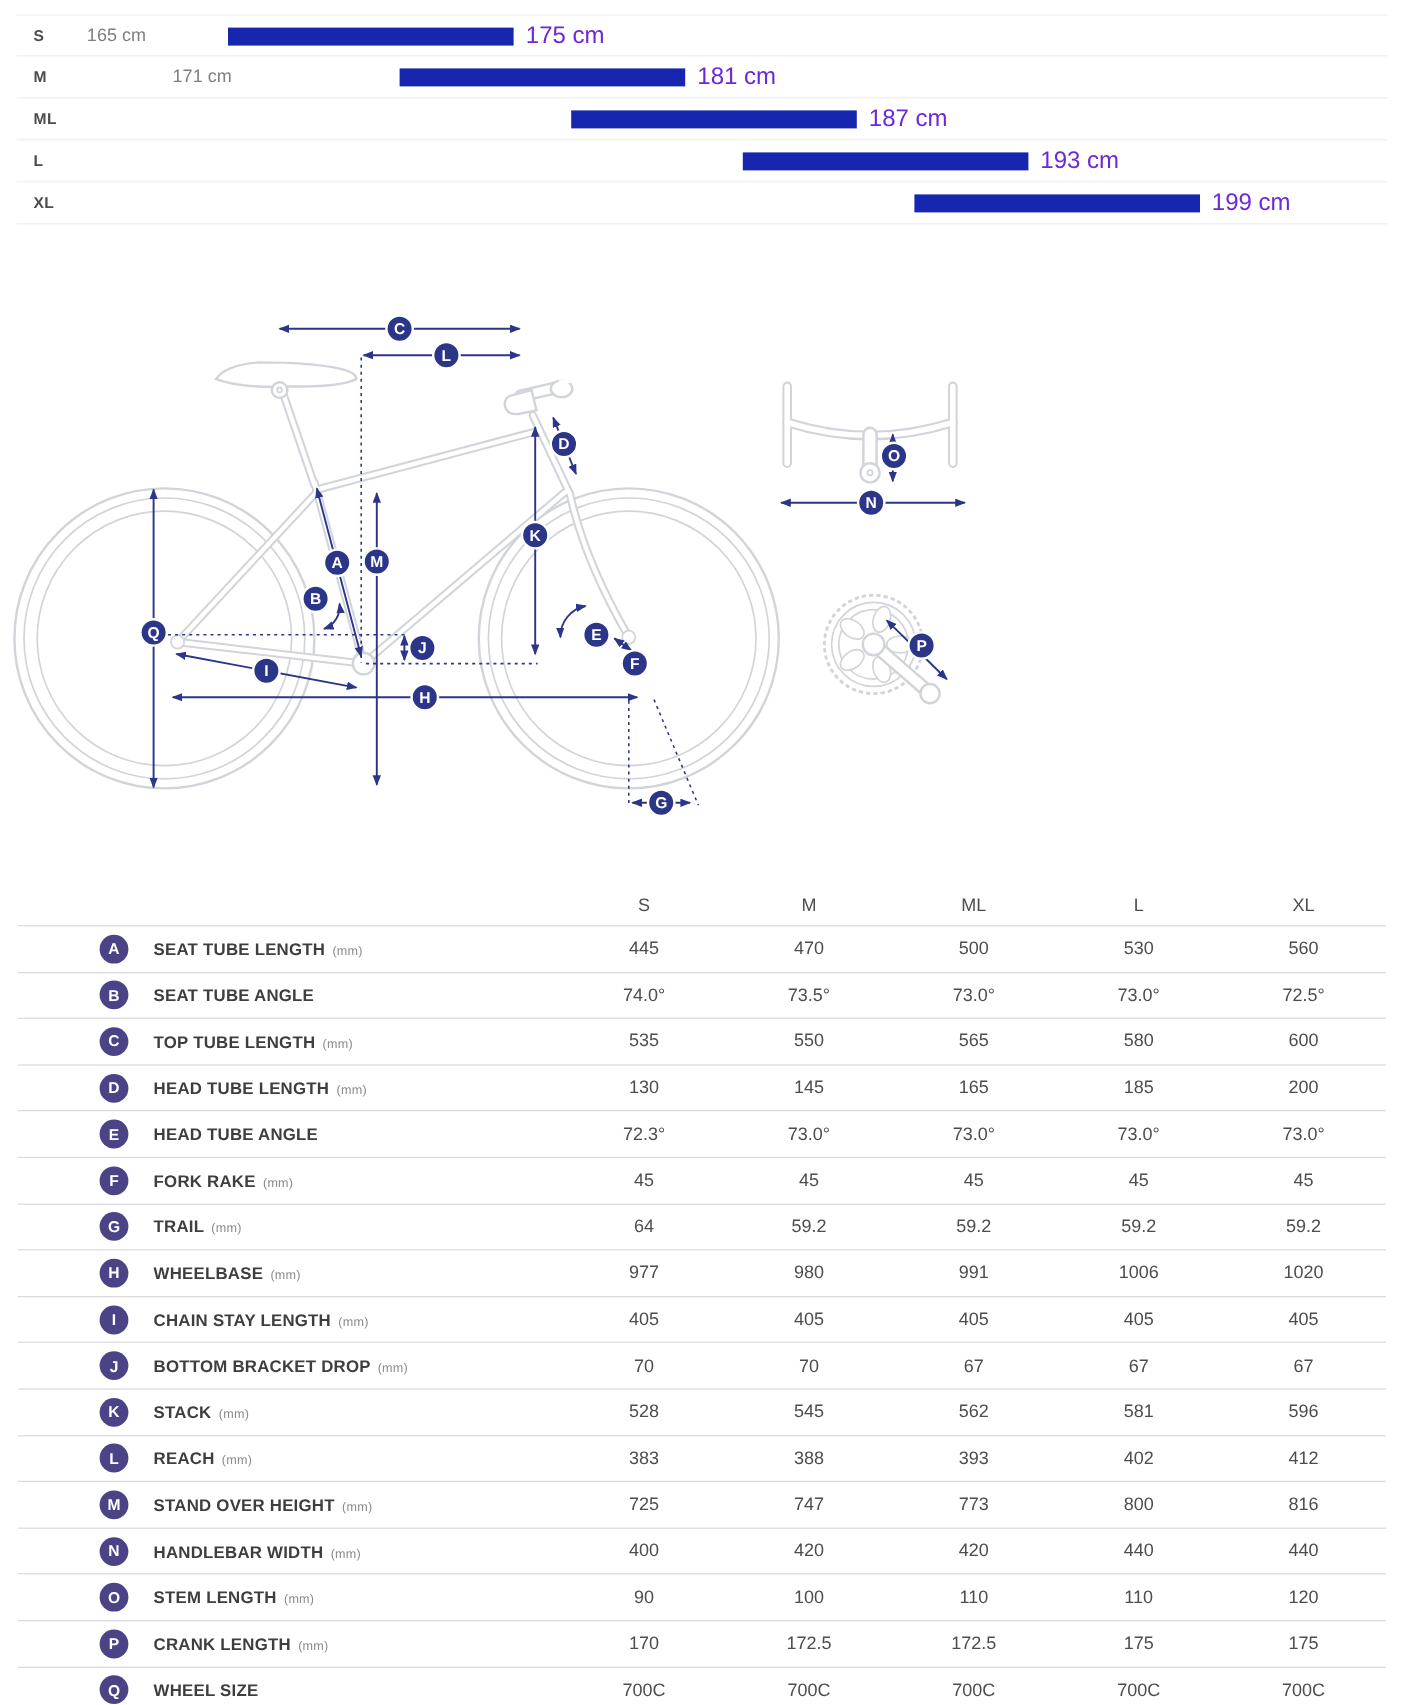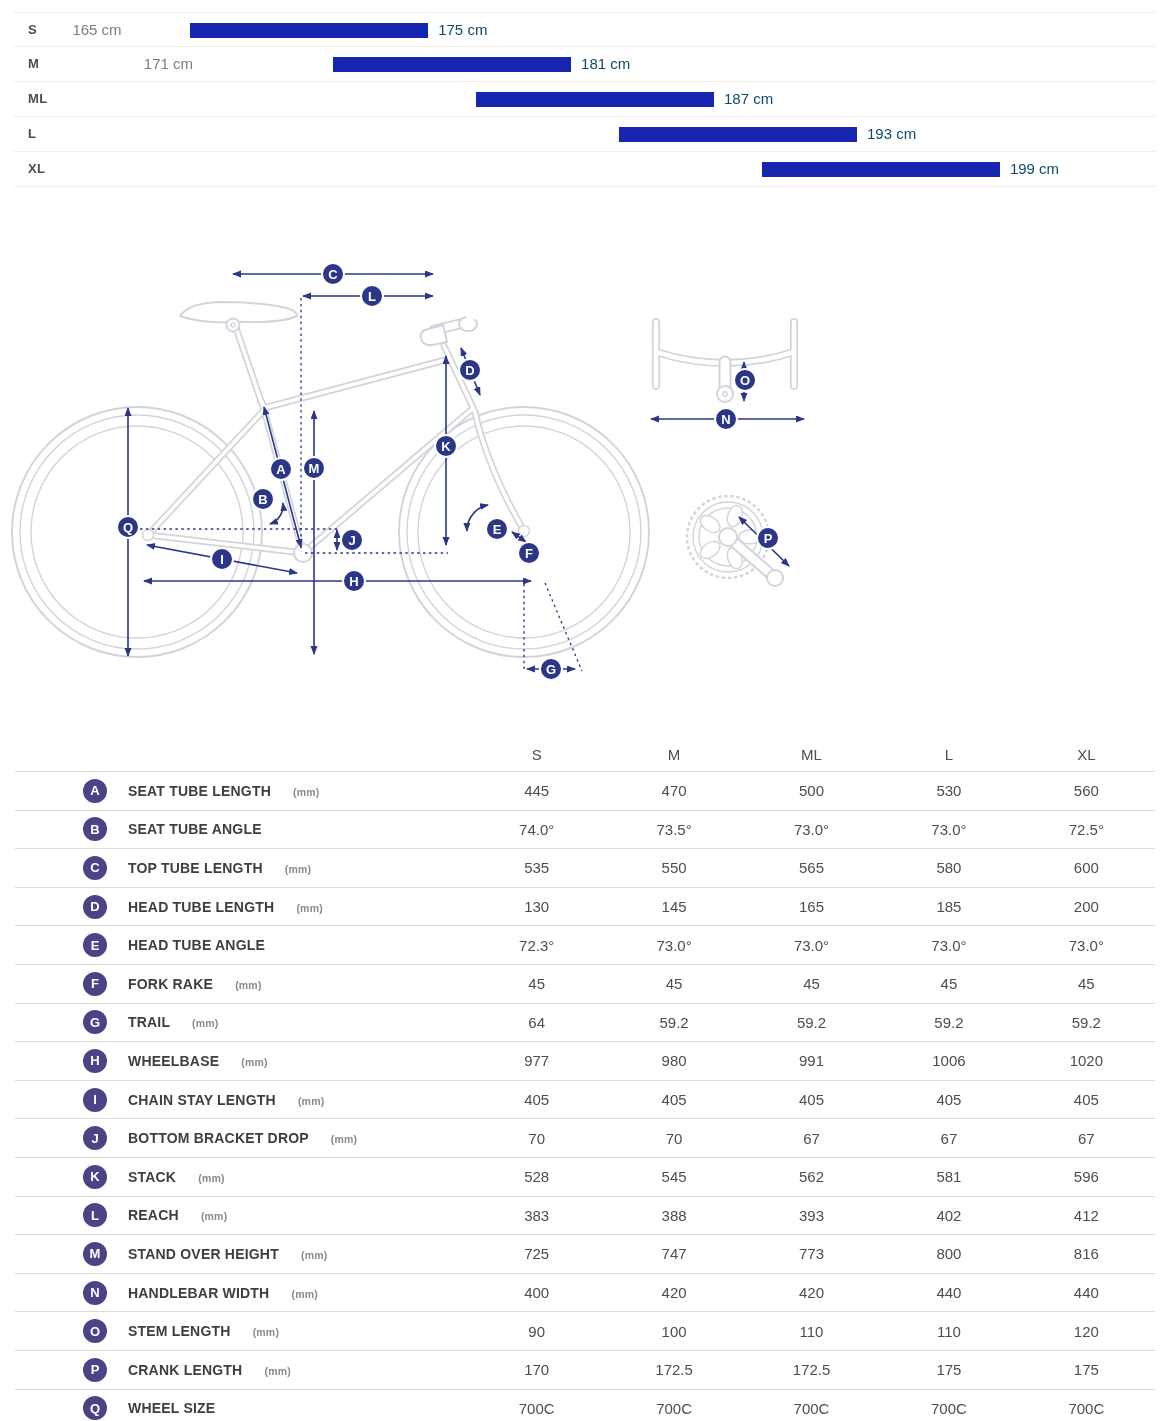--- a/index.html
+++ b/index.html
@@ -20,21 +20,21 @@
     position: absolute; left: 14px; top: 0; line-height: 34px;
     font-size: 13px; font-weight: bold; color: #4d4d4d; letter-spacing: .3px;
   }
   .bar { position: absolute; top: 10px; height: 15px; background: #1726ae; }
   .range-from {
     position: absolute; left: 0; top: 0; line-height: 34px; text-align: center;
     font-size: 15px; color: #7e7e7e;
   }
   .range-to {
     position: absolute; top: 0; line-height: 34px;
-    font-size: 15px; color: #0c4a6e;
+    font-size: 20px; color: #6d28d9;
   }
 
   
   .diagram-wrap { height: 515px; }
   .arr { stroke: #2b3688; stroke-width: 1.6; fill: none;
          marker-start: url(#ah); marker-end: url(#ah); }
   .dot { stroke: #2b3688; stroke-width: 1.3; fill: none; stroke-dasharray: 2.5 3.4; }
   .w1 { stroke: #d2d4db; stroke-width: 2; fill: none; }
   .w2 { stroke: #d2d4db; stroke-width: 1.4; fill: none; }
   .tO { stroke: #d2d4db; stroke-width: 7; fill: none; stroke-linecap: round; stroke-linejoin: round; }
@@ -53,21 +53,21 @@
   .t-row { display: flex; align-items: center; height: 38.6px; border-bottom: 1px solid #d9d9d9; }
   .t-head { height: 34px; border-bottom: 1px solid #d9d9d9; }
   .label-cell { display: flex; align-items: center; width: 453px; flex: none; }
   .t-badge {
     width: 24px; height: 24px; border-radius: 50%; background: #4a4487;
     color: #fff; font-weight: bold; font-size: 13px;
     display: flex; align-items: center; justify-content: center;
     margin-left: 68px; flex: none;
   }
   .t-label { margin-left: 21px; font-weight: bold; font-size: 14px; color: #3e3e3e; letter-spacing: .2px; white-space: nowrap; }
-  .t-unit { font-size: 10.5px; color: #8a8a8a; font-weight: bold; margin-left: 18px; }
+  .t-unit { font-size: 10.5px; color: #8a8a8a; font-weight: normal; margin-left: 2px; }
   .val { flex: 1; text-align: center; font-size: 15px; color: #4d4d4d; }
   .col-h { flex: 1; text-align: center; font-size: 15px; color: #4d4d4d; }
 </style>
 </head>
 <body>
 
 <section class="size-chart">
   <div class="size-rows" id="size-rows">
       <div class="size-row">
         <span class="size-letter">S</span>

